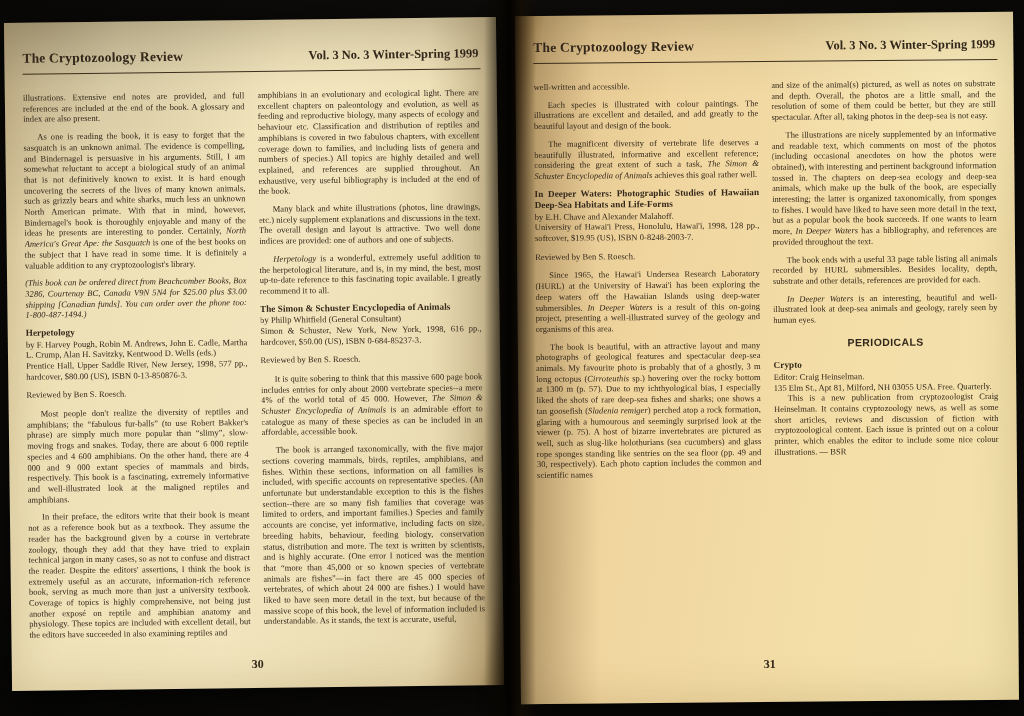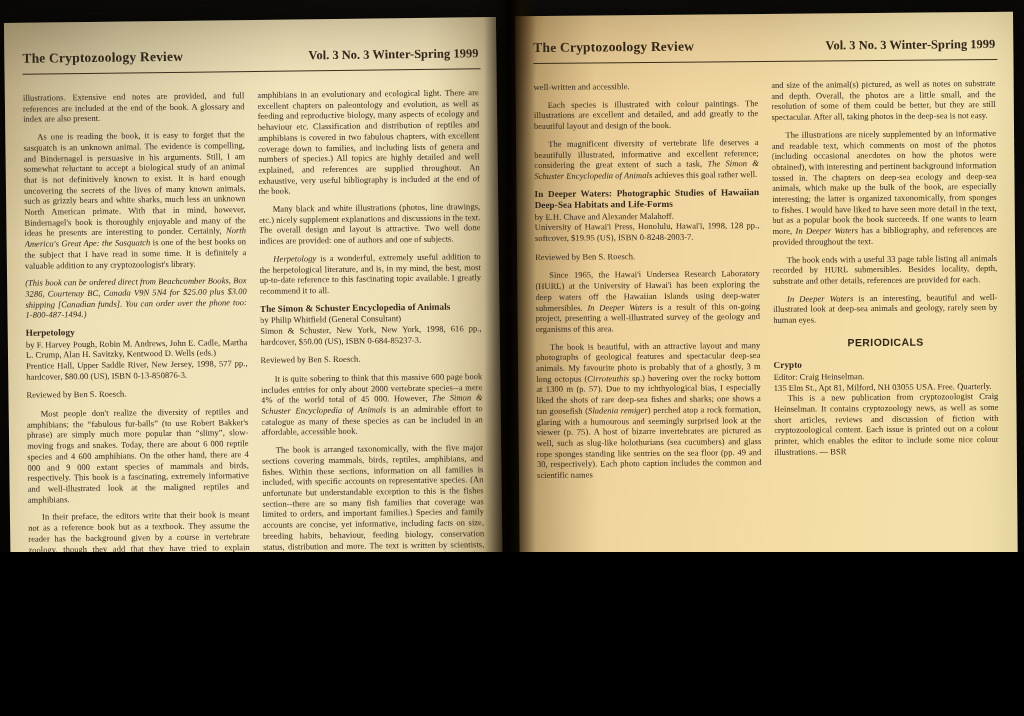--- a/index.html
+++ b/index.html
@@ -1,17 +1,17 @@
 <!DOCTYPE html>
 <html><head>
 <meta charset="utf-8">
 <style>
   html,body{margin:0;padding:0;background:#000;}
   .stage{
-    position:relative;width:1024px;height:552px;overflow:hidden;
+    position:relative;width:1024px;height:716px;overflow:hidden;
     background:radial-gradient(120% 100% at 55% 45%, #191613 0%, #0b0a08 55%, #000 100%);
     font-family:"Liberation Serif","DejaVu Serif",serif;
   }
   .page{
     position:absolute;z-index:1;color:#32271a;
     box-shadow:0 8px 36px rgba(0,0,0,.85), inset 0 0 46px rgba(110,80,30,.22);
   }
   .page.left{
     left:8px;top:20px;width:492px;height:668px;
     transform:rotate(-0.7deg);

